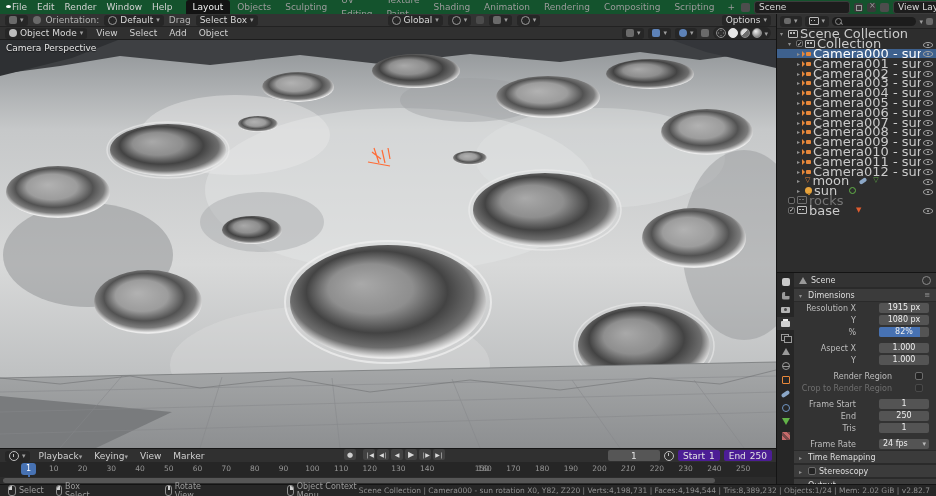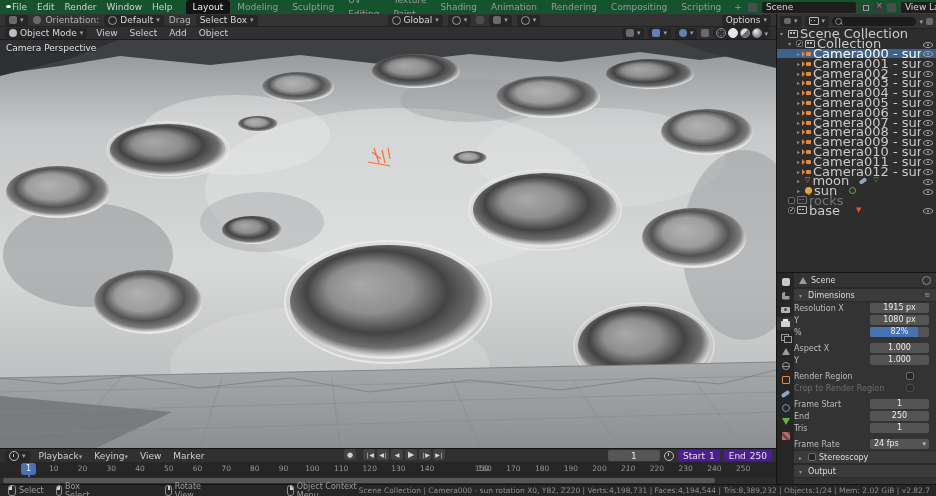--- a/index.html
+++ b/index.html
@@ -108,21 +108,21 @@
      linear-gradient(45deg,#c76a6a 25%,#7a4a4a 25%,#7a4a4a 50%,#c76a6a 50%,#c76a6a 75%,#7a4a4a 75%)}
   .pi.tool{width:8px;height:8px;border-radius:2px;background:#9a9a9a;clip-path:polygon(0 0,45% 0,45% 55%,100% 55%,100% 100%,0 100%)}
   .pi.scene{width:0;height:0;border-left:4px solid transparent;border-right:4px solid transparent;border-bottom:7px solid #9a9a9a}
   #pcontent{flex:1;overflow:hidden;font-size:8px}
   #pbreadcrumb{height:14px;display:flex;align-items:center;gap:4px;padding:0 5px;border-bottom:1px solid #2a2a2a}
   .pin{margin-left:auto;width:7px;height:7px;border-radius:50%;border:1px solid #8a8a8a}
   .panelhead{height:12px;background:#3b3b3b;border-top:1px solid #2a2a2a;border-bottom:1px solid #2a2a2a;display:flex;align-items:center;gap:3px;padding:0 5px;color:#dedede}
   .panelhead .tw{font-size:6px}
   .phmenu{margin-left:auto;color:#9a9a9a;font-size:7px;letter-spacing:1px}
   .prow{display:flex;align-items:center;height:12px;padding-right:7px}
-  .plabel{width:62px;color:#bdbdbd;padding-right:14px;flex:0 0 auto;white-space:nowrap}
+  .plabel{width:62px;text-align:right;color:#bdbdbd;padding-right:23px;flex:0 0 auto;white-space:nowrap}
   .plabel.dim{color:#6f6f6f}
   .pfield{flex:1;background:#545454;border-radius:2px;height:10px;line-height:10px;text-align:center;color:#eee;position:relative;overflow:hidden}
   .pfield.slider .fill{position:absolute;left:0;top:0;bottom:0;background:#4772b3}
   .pfield.slider span{position:relative;z-index:1}
   .pfield.dropdown::after{content:"▾";position:absolute;right:3px;top:0;font-size:7px;color:#bbb}
   .gap4{height:4px}
   .cb2{width:8px;height:8px;box-sizing:border-box;border:1px solid #6c6c6c;background:#242424;border-radius:2px;position:relative}
   .cb2.dis{opacity:.4}
 
   
@@ -164,21 +164,21 @@
 
 <div id="topbar" class="abs">
   <span class="blogo"></span>
   <span class="tmenu">File</span>
   <span class="tmenu">Edit</span>
   <span class="tmenu">Render</span>
   <span class="tmenu">Window</span>
   <span class="tmenu">Help</span>
   <div class="ws">
     <span class="wstab active">Layout</span>
-    <span class="wstab">Modeling</span>
+    <span class="wstab">Objects</span>
     <span class="wstab">Sculpting</span>
     <span class="wstab">UV Editing</span>
     <span class="wstab">Texture Paint</span>
     <span class="wstab">Shading</span>
     <span class="wstab">Animation</span>
     <span class="wstab">Rendering</span>
     <span class="wstab">Compositing</span>
     <span class="wstab">Scripting</span>
     <span class="wsplus">+</span>
   </div>
@@ -622,20 +622,24 @@
         <span class="pfield">1</span>
       </div>
     <div class="gap4"></div>
     <div class="prow">
         <span class="plabel">Frame Rate</span>
         <span class="pfield dropdown" style="text-align:left;padding-left:4px">24 fps</span>
       </div>
 
     <div class="panelhead">
       <span class="tw closed"></span>
+      <span>Time Remapping</span>
+    </div>
+    <div class="panelhead">
+      <span class="tw closed"></span>
       <span class="cb2"></span>
       <span>Stereoscopy</span>
     </div>
     <div class="panelhead">
       <span class="tw open"></span>
       <span>Output</span>
     </div>
 
   </div>
 </div>

